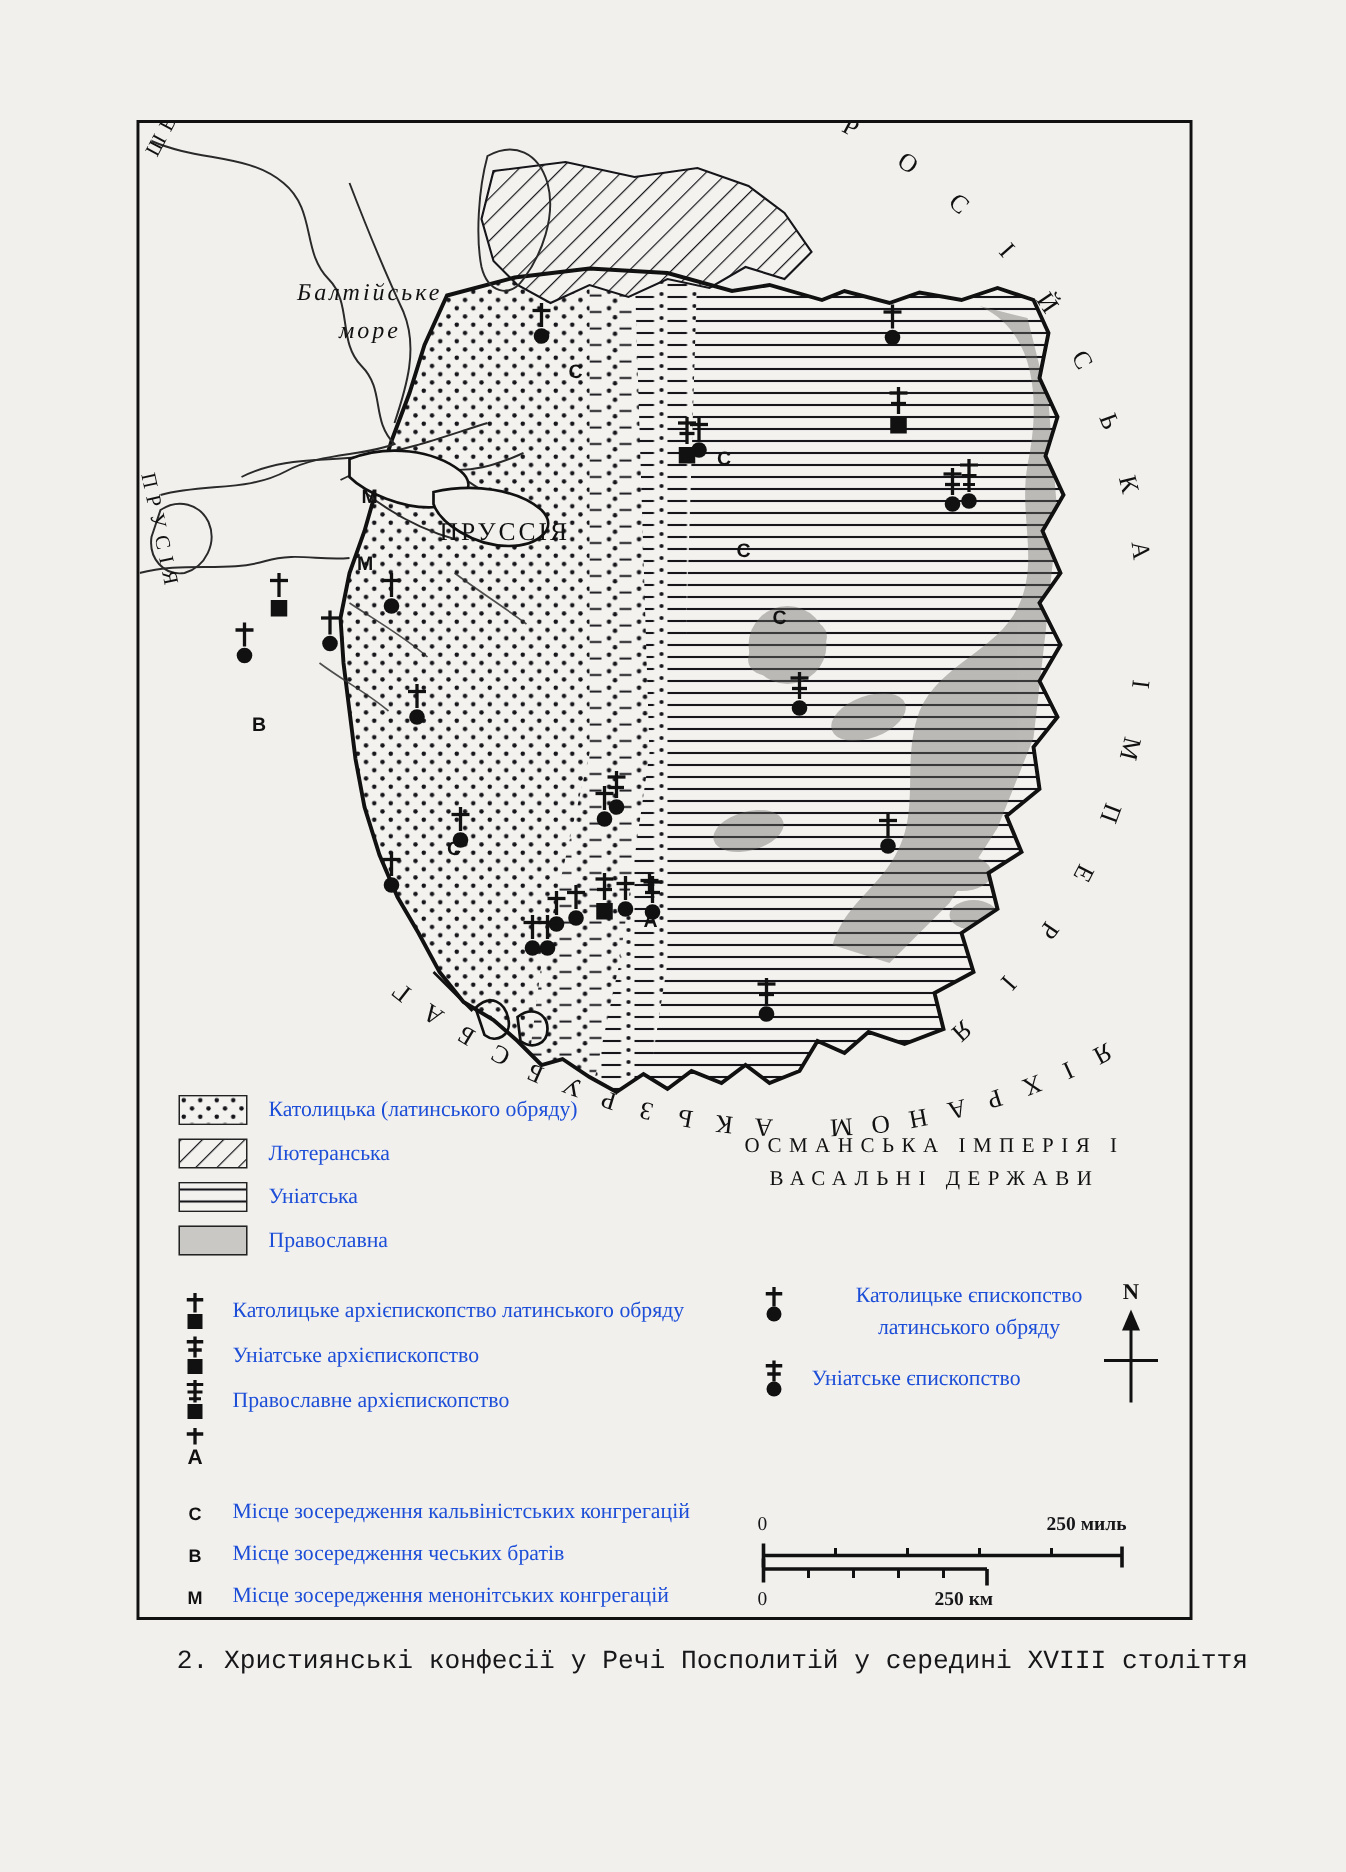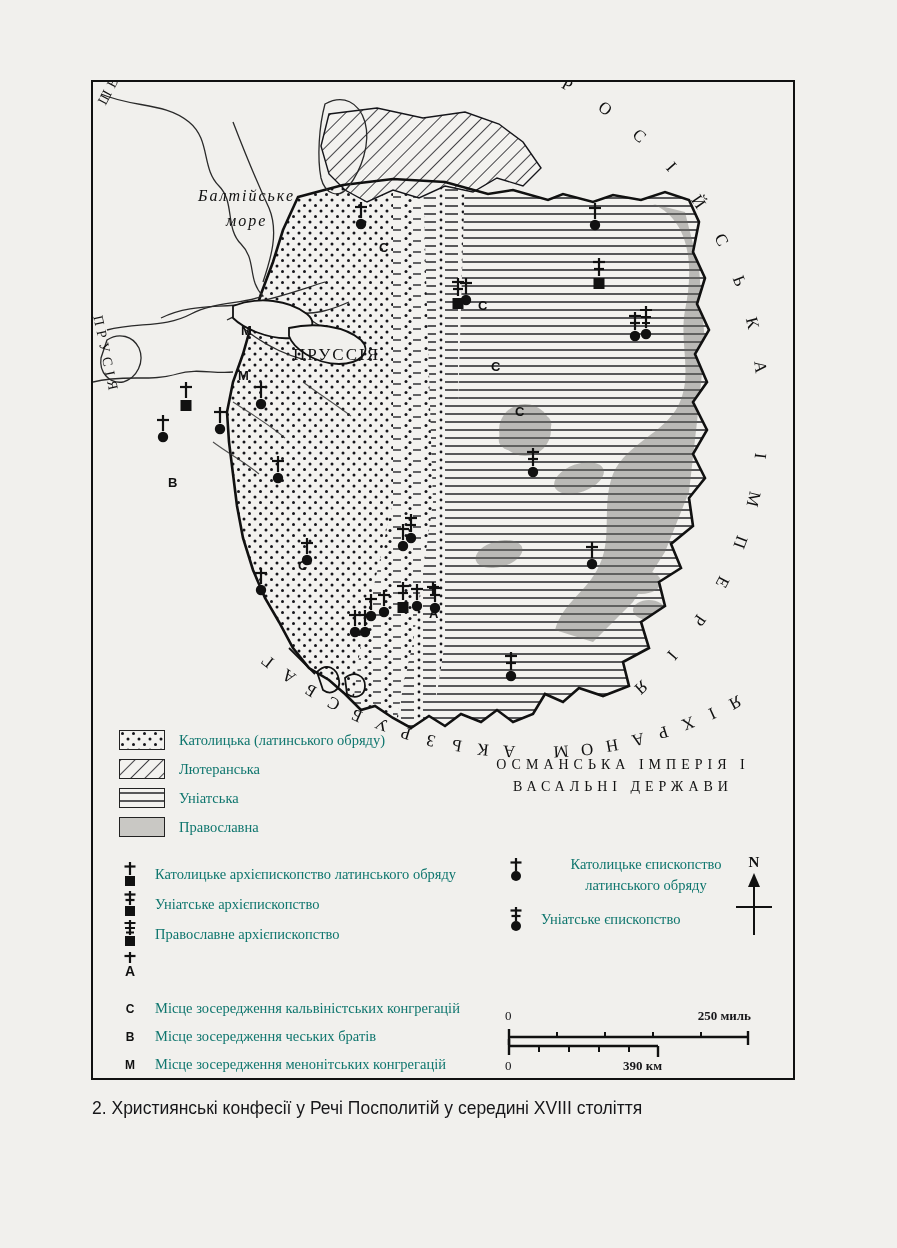--- a/index.html
+++ b/index.html
@@ -56,21 +56,21 @@
   }
   .sw-cath{background:#f5f4f1;}
   .sw-luth{background:#f5f4f1;}
   .sw-uni{background:#f5f4f1;}
   .sw-orth{background:#c9c8c4;}
   .legend-row{
     position:absolute;display:flex;align-items:center;gap:14px;
   }
   .legend-text{
     font-family:"Liberation Serif", serif;
-    font-size:14.5px;color:#0f766e;white-space:nowrap;
+    font-size:14.5px;color:#1d4ed8;white-space:nowrap;
   }
   .legend-text.two-line{white-space:normal;line-height:1.45;text-align:center;}
   .symcell{width:22px;display:flex;justify-content:center;align-items:center;}
 
   
   #scalebar{position:absolute;}
   .scale-num{
     font-family:"Liberation Serif", serif;
     font-size:13px;color:#17171a;white-space:nowrap;
   }
@@ -78,22 +78,22 @@
   
   #compass{position:absolute;}
   .compass-n{
     font-family:"Liberation Serif", serif;
     font-weight:bold;font-size:15px;color:#111;text-align:center;
   }
 
   
   #caption{
     position:absolute;left:92px;top:1098px;width:740px;
-    font-family:Liberation Sans, sans-serif;
-    font-size:17.5px;color:#17171a;white-space:nowrap;
+    font-family:Liberation Mono, monospace;
+    font-size:17.5px;color:#17171a;white-space:nowrap;text-align:right;
   }
 </style>
 </head>
 <body>
 
 <div id="figure">
 
   <div id="map-frame">
 
     <svg id="map-svg" width="700" height="996" viewBox="0 0 700 996">
@@ -597,21 +597,21 @@
 
             <line x1="4" y1="19" x2="153" y2="19" stroke="#111" stroke-width="2.4"></line>
             <line x1="4" y1="12" x2="4" y2="28" stroke="#111" stroke-width="2.4"></line>
             <line x1="153" y1="19" x2="153" y2="30" stroke="#111" stroke-width="2.4"></line>
             <line x1="34" y1="19" x2="34" y2="25" stroke="#111" stroke-width="2"></line>
             <line x1="64" y1="19" x2="64" y2="25" stroke="#111" stroke-width="2"></line>
             <line x1="94" y1="19" x2="94" y2="25" stroke="#111" stroke-width="2"></line>
             <line x1="124" y1="19" x2="124" y2="25" stroke="#111" stroke-width="2"></line>
           </svg>
           <span class="scale-num" style="position:absolute;left:0;top:50px;">0</span>
-          <span class="scale-num" style="position:absolute;left:118px;top:50px;font-weight:bold;">390 км</span>
+          <span class="scale-num" style="position:absolute;left:118px;top:50px;font-weight:bold;">250 км</span>
         </div>
       </div>
 
     </div>
   </div>
 
   <div id="caption">2. Християнські конфесії у Речі Посполитій у середині XVIII століття</div>
 </div>
 
 </body></html>

